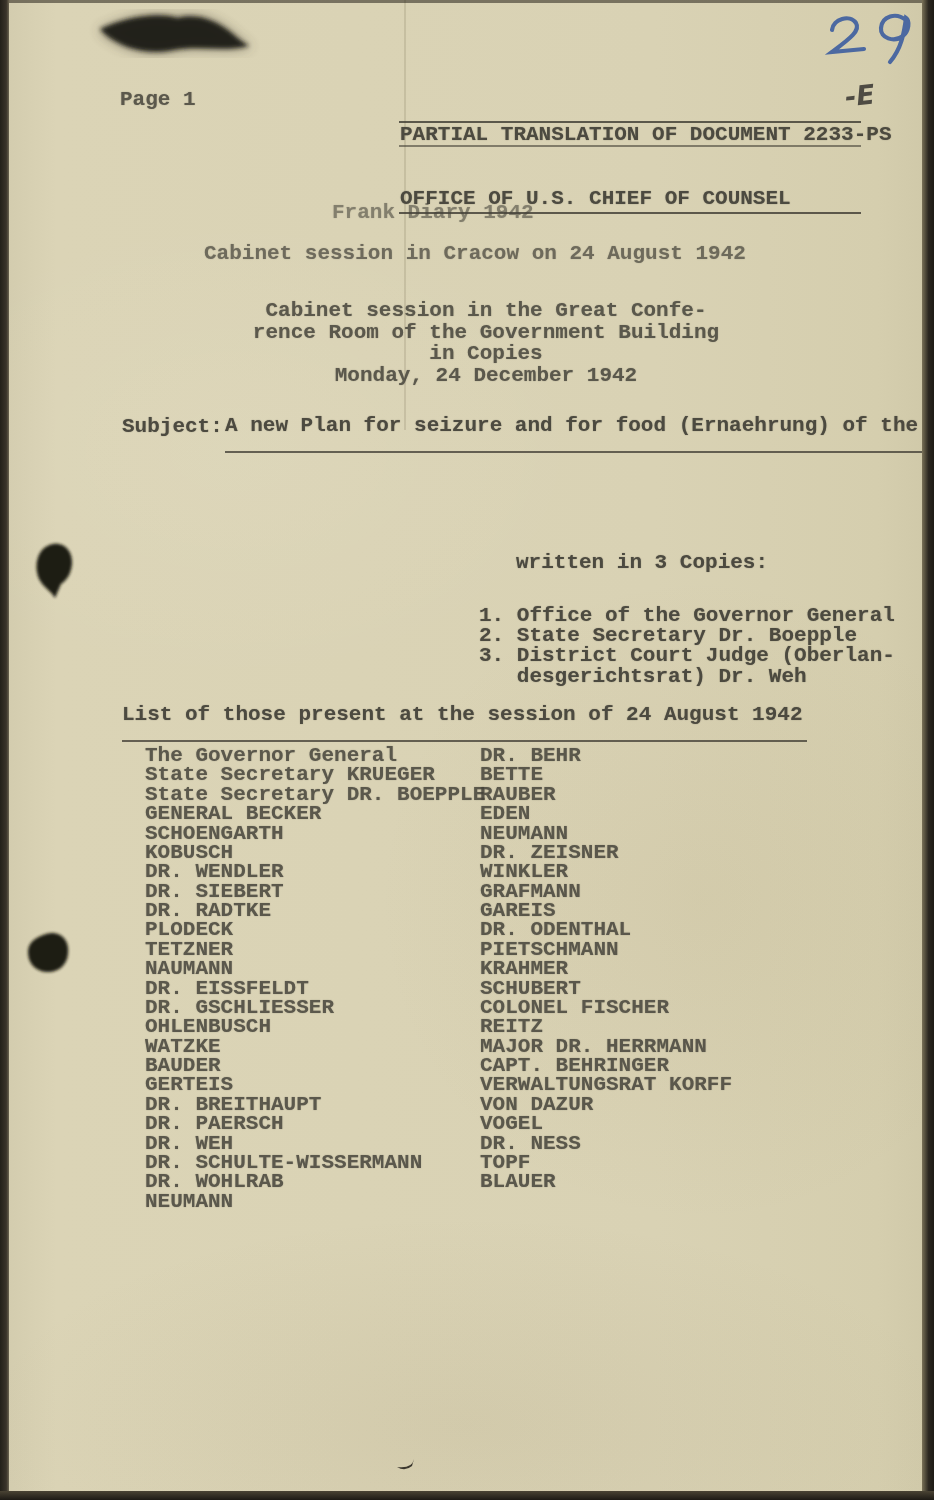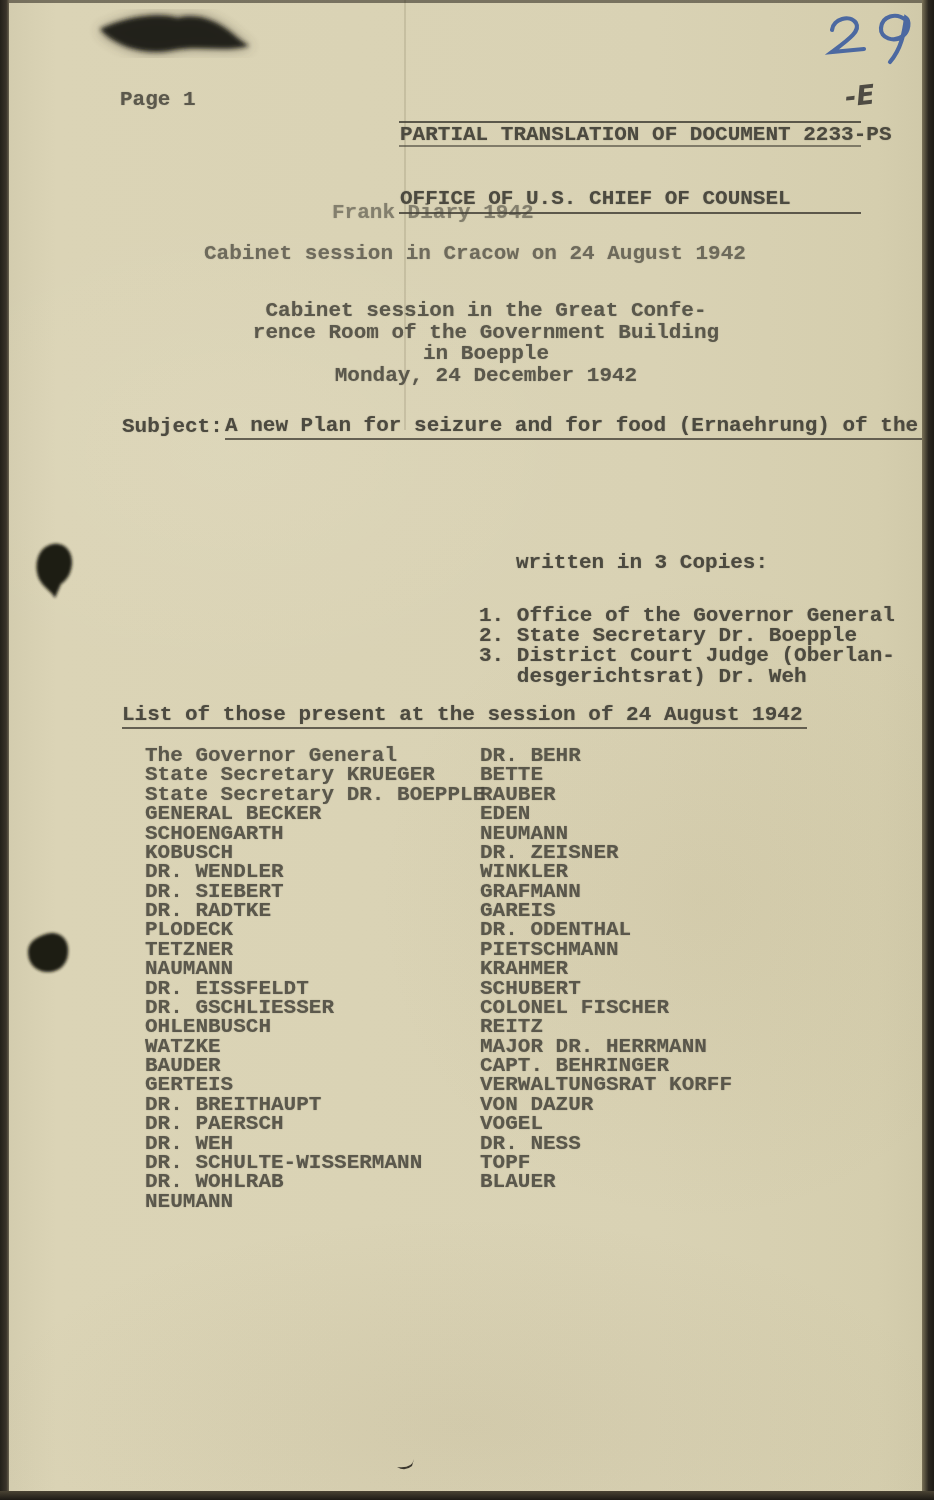--- a/index.html
+++ b/index.html
@@ -27,21 +27,21 @@
   
   .tw{
     position:absolute;
     font-family:"Liberation Mono", monospace;
     font-size:21px;line-height:19.4px;
     font-weight:bold;color:#45433a;
     text-shadow:0 0 1.2px rgba(69,67,58,.55);
     white-space:pre;
   }
   .ink95{opacity:.95}.ink85{opacity:.85}.ink75{opacity:.72}.ink60{opacity:.58}
-  .ul{border-bottom:2px solid rgba(62,59,50,.8);padding-bottom:3px;}
+  .ul{border-bottom:2px solid rgba(62,59,50,.8);padding-bottom:16px;}
 
   #doc-header{left:399px;top:82px;width:462px;}
   #doc-header .hline1{border-top:2px solid rgba(62,59,50,.85);border-bottom:2px solid rgba(62,59,50,.6);padding:2px 0 1px 1px;}
   #doc-header .hline2{border-bottom:2px solid rgba(62,59,50,.85);padding:3px 0 4px 1px;}
   #header-annotation{
     position:absolute;left:845px;top:80px;
     font-family:"DejaVu Sans", sans-serif;font-style:italic;font-weight:bold;
     font-size:27px;color:#4e4b43;transform:rotate(-6deg);
   }
   #handwritten-29{position:absolute;left:818px;top:8px;}
@@ -102,21 +102,21 @@
 
   <div class="tw ink95" id="doc-header">
     <div class="hline1">PARTIAL TRANSLATION OF DOCUMENT 2233-PS</div>
     <div class="hline2">OFFICE OF U.S. CHIEF OF COUNSEL</div>
   </div>
   <div id="header-annotation">-E</div>
 
   <div class="tw ink60" style="left:332px;top:203px">Frank Diary 1942</div>
   <div class="tw ink75" style="left:204px;top:244px">Cabinet session in Cracow on 24 August 1942</div>
 
-  <div class="tw ink85" id="location-block"><div class="colitem">Cabinet session in the Great Confe-</div><div class="colitem">rence Room of the Government Building</div><div class="colitem">in Boepple</div><div class="colitem">Monday, 24 December 1942</div></div>
+  <div class="tw ink85" id="location-block"><div class="colitem">Cabinet session in the Great Confe-</div><div class="colitem">rence Room of the Government Building</div><div class="colitem">in Copies</div><div class="colitem">Monday, 24 December 1942</div></div>
 
   <div class="tw ink95" style="left:122px;top:417px">Subject:</div>
   <div class="tw ink95 ul" style="left:225px;top:416px;padding-right:8px">A new Plan for seizure and for food (Ernaehrung) of the</div>
 
   <div class="tw ink95" style="left:516px;top:553px">written in 3 Copies:</div>
   <div class="tw ink95" id="copies-list"><div class="colitem">1. Office of the Governor General</div><div class="colitem">2. State Secretary Dr. Boepple</div><div class="colitem">3. District Court Judge (Oberlan-</div><div class="colitem">   desgerichtsrat) Dr. Weh</div></div>
 
   <div class="tw ink95 ul" style="left:122px;top:705px;padding-right:4px">List of those present at the session of 24 August 1942</div>
 
   <div class="tw ink85" id="attendees-left"><div class="colitem">The Governor General</div><div class="colitem">State Secretary KRUEGER</div><div class="colitem">State Secretary DR. BOEPPLE</div><div class="colitem">GENERAL BECKER</div><div class="colitem">SCHOENGARTH</div><div class="colitem">KOBUSCH</div><div class="colitem">DR. WENDLER</div><div class="colitem">DR. SIEBERT</div><div class="colitem">DR. RADTKE</div><div class="colitem">PLODECK</div><div class="colitem">TETZNER</div><div class="colitem">NAUMANN</div><div class="colitem">DR. EISSFELDT</div><div class="colitem">DR. GSCHLIESSER</div><div class="colitem">OHLENBUSCH</div><div class="colitem">WATZKE</div><div class="colitem">BAUDER</div><div class="colitem">GERTEIS</div><div class="colitem">DR. BREITHAUPT</div><div class="colitem">DR. PAERSCH</div><div class="colitem">DR. WEH</div><div class="colitem">DR. SCHULTE-WISSERMANN</div><div class="colitem">DR. WOHLRAB</div><div class="colitem">NEUMANN</div></div>

